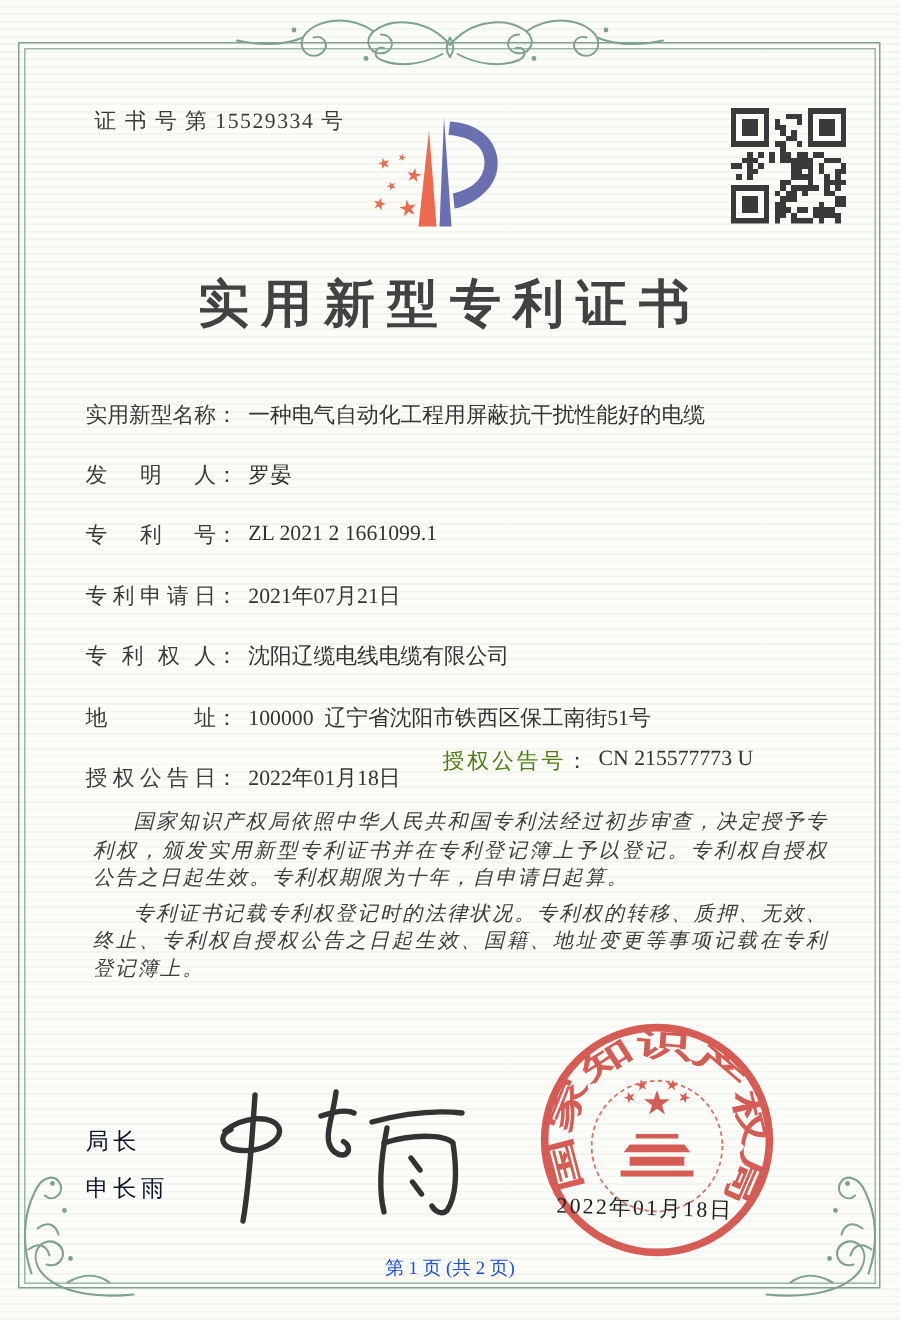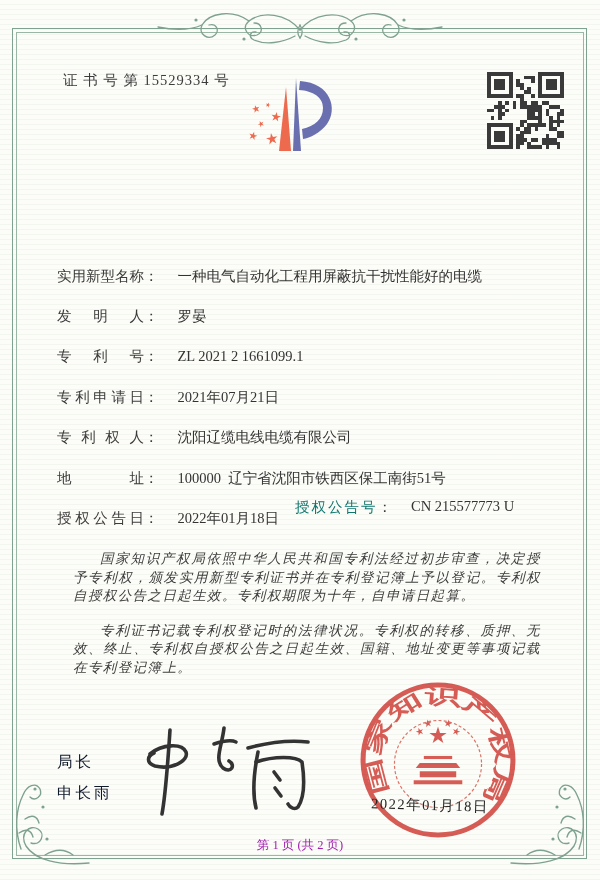--- a/index.html
+++ b/index.html
@@ -15,33 +15,33 @@
   .orn-br{position:absolute;right:5px;bottom:13px;width:90px;height:100px;transform:scaleX(-1);}
   .cert-no{position:absolute;left:63px;top:71px;font-size:14.5px;letter-spacing:1px;color:#3c3c3c;}
   .logo{position:absolute;left:243px;top:77px;width:96px;height:82px;}
   .qr{position:absolute;left:487px;top:72px;width:77px;height:77px;}
   .title{position:absolute;left:0;right:0;top:180px;text-align:center;font-size:34px;
         font-weight:bold;letter-spacing:8px;color:#424242;}
   .fields{position:absolute;left:57px;top:256px;right:40px;font-size:14.5px;}
   .frow{display:flex;align-items:center;height:40.4px;position:relative;}
   .flabel{display:inline-block;width:87px;flex:none;text-align:justify;text-align-last:justify;color:#3b3b3b;}
   .colon{flex:none;}
-  .fvalue{margin-left:19px;white-space:pre-wrap;color:#333;}
+  .fvalue{margin-left:7px;white-space:pre-wrap;color:#333;}
   .grant-second{position:absolute;left:238px;top:0;display:flex;}
-  .grant-second .flabel2{display:inline-block;letter-spacing:2px;color:#0f766e;}
+  .grant-second .flabel2{display:inline-block;letter-spacing:2px;color:#4d7c0f;}
   .body-text{position:absolute;left:57px;right:43px;top:534px;font-size:13.5px;line-height:18.5px;
         letter-spacing:1.4px;text-align:justify;font-style:italic;color:#3d3d3d;}
-  .body-text p{margin:16px;text-indent:2em;}
+  .body-text p{margin:5px;text-indent:2em;}
   .director{position:absolute;left:57px;top:746px;font-size:15.5px;letter-spacing:3px;
         line-height:31px;color:#0f172a;}
   .signature{position:absolute;left:128px;top:710px;width:195px;height:112px;}
   .seal{position:absolute;left:357px;top:679px;width:162px;height:162px;mix-blend-mode:multiply;opacity:.93;}
   .seal-date{position:absolute;left:371px;top:796px;font-size:14.5px;letter-spacing:1.5px;
         color:#1f1f1f;transform:rotate(1.6deg);font-style:normal;}
-  .footer{position:absolute;left:0;right:0;top:837px;text-align:center;font-size:12.5px;color:#a21caf;}
+  .footer{position:absolute;left:0;right:0;top:837px;text-align:center;font-size:12.5px;color:#1d4ed8;}
   .green{stroke:#7fa18f;fill:none;stroke-linecap:round;}
 </style>
 </head>
 <body>
 
 <div class="page">
 
   <div class="frame-outer">
     <div class="frame-inner"></div>
   </div>
@@ -228,20 +228,21 @@
       <rect x="1" y="1" width="5" height="5" fill="#fcfdf8"></rect>
       <rect x="2" y="2" width="3" height="3" fill="#3a3a3a"></rect>
       <rect x="14" y="0" width="7" height="7" fill="#3a3a3a"></rect>
       <rect x="15" y="1" width="5" height="5" fill="#fcfdf8"></rect>
       <rect x="16" y="2" width="3" height="3" fill="#3a3a3a"></rect>
       <rect x="0" y="14" width="7" height="7" fill="#3a3a3a"></rect>
       <rect x="1" y="15" width="5" height="5" fill="#fcfdf8"></rect>
       <rect x="2" y="16" width="3" height="3" fill="#3a3a3a"></rect>
     </svg>
 
+  <div class="title">实用新型专利证书</div>
 
   <div class="fields">
     <div id="field-rows">
     <div class="frow">
       <span class="flabel">实用新型名称</span>
           <span class="colon">：</span>
       <span class="fvalue">一种电气自动化工程用屏蔽抗干扰性能好的电缆</span>
     </div>
 
     <div class="frow">

